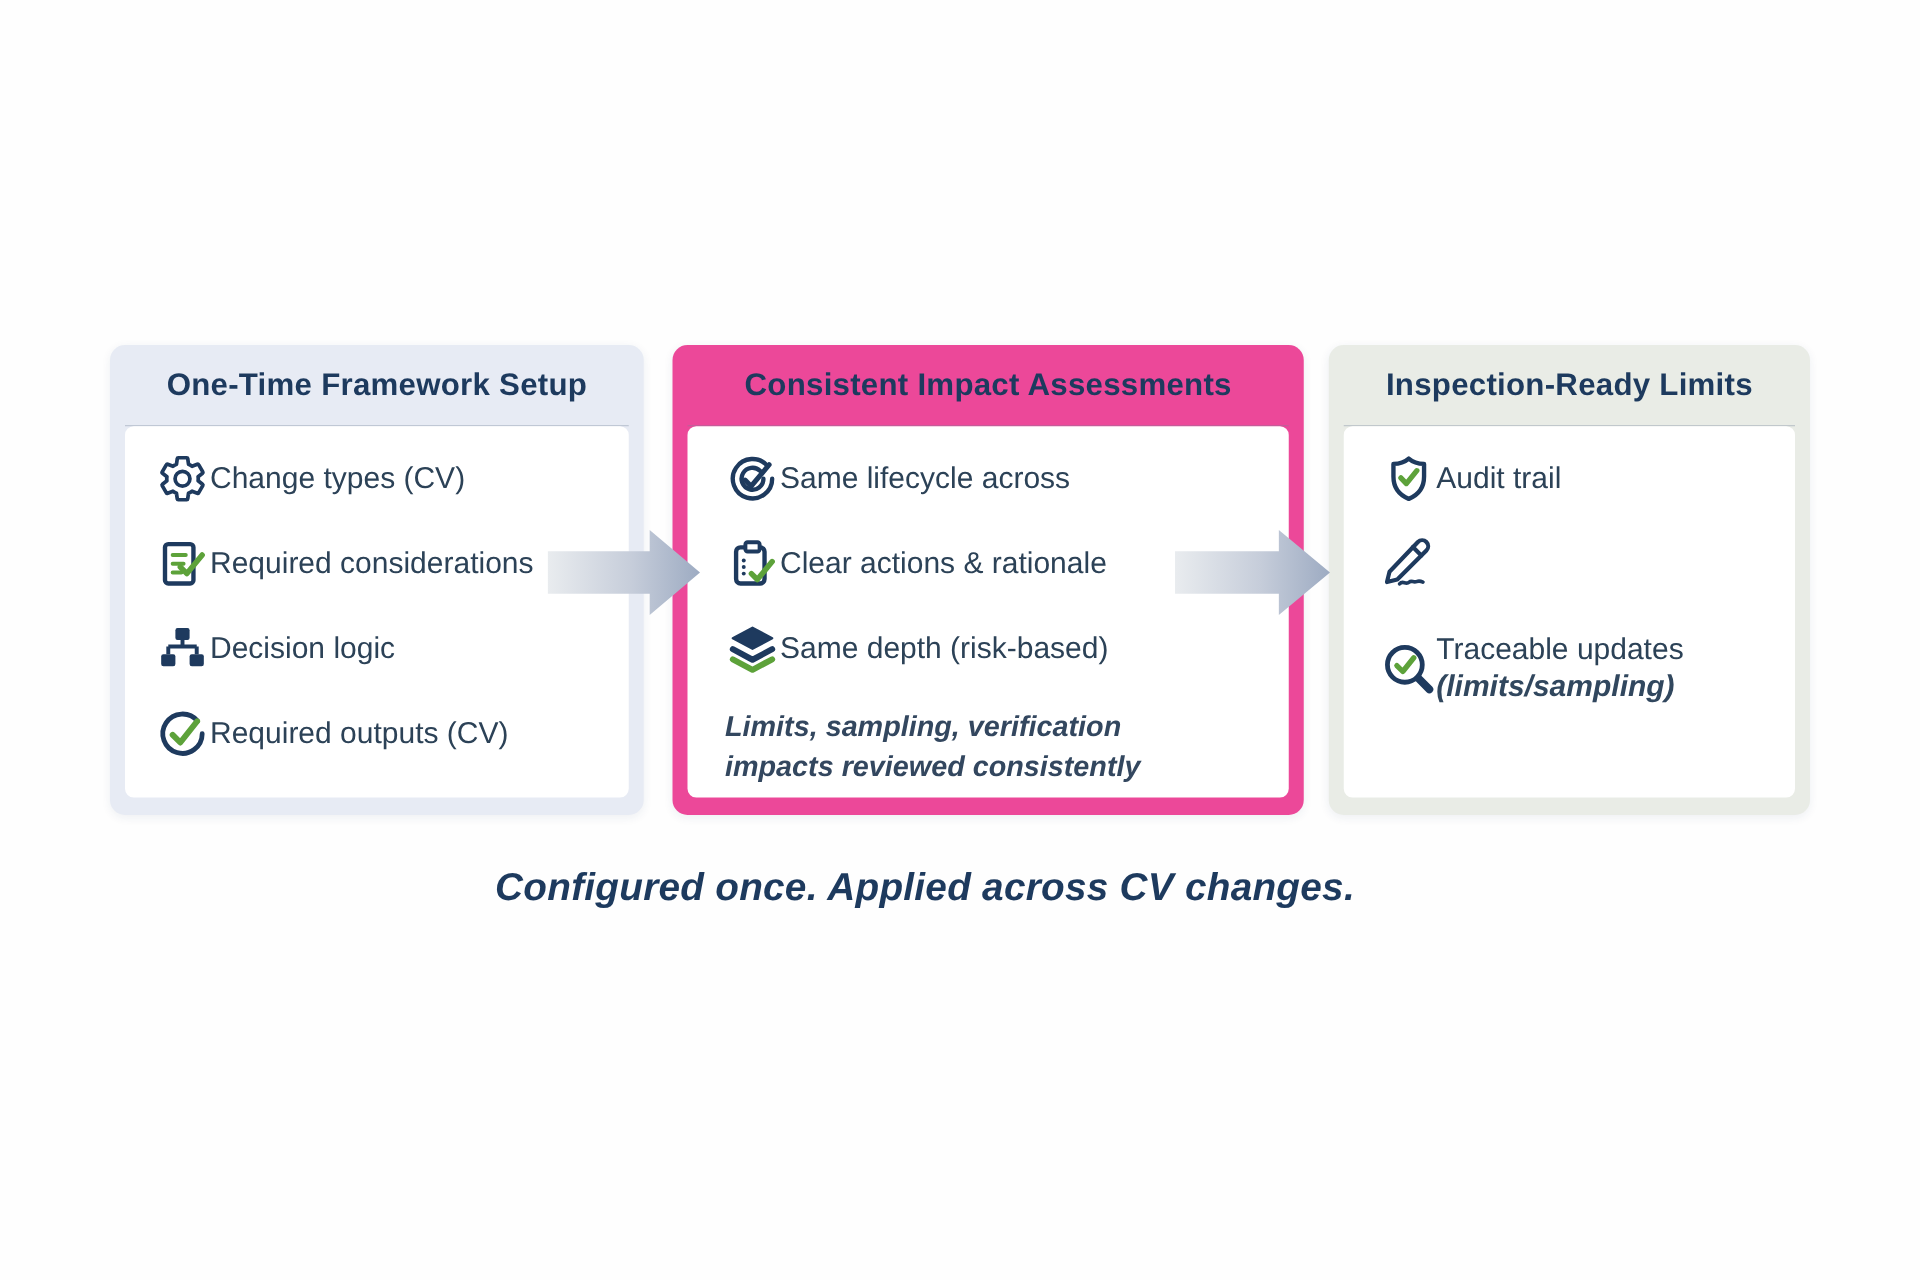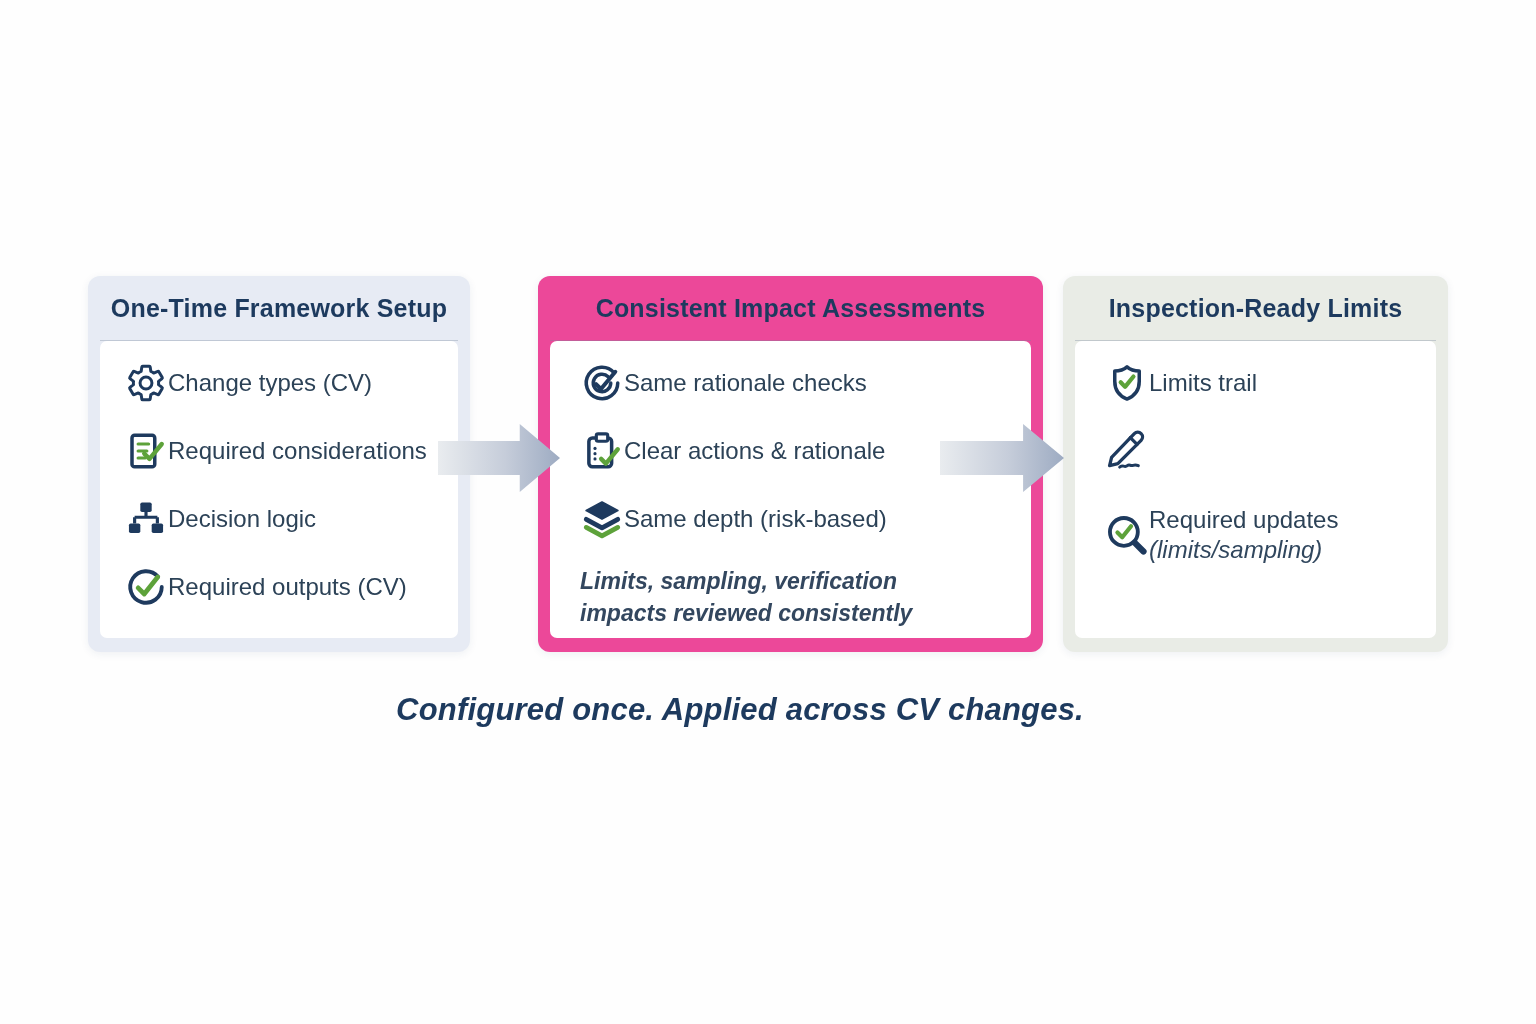--- a/index.html
+++ b/index.html
@@ -13,21 +13,21 @@
     overflow: hidden;
   }
   .card {
     position: absolute;
     top: 276px;
     height: 376px;
     border-radius: 12px;
     padding: 0 12px 12px 12px;
     box-shadow: 0 2px 8px rgba(30,58,94,0.07);
   }
-  .card1 { left: 88px;  width: 382px; background: #e7ebf4; }
+  .card1 { left: 88px;  width: 427px; background: #e7ebf4; }
   .card2 { left: 538px; width: 505px; background: #ec4899; }
   .card3 { left: 1063px; width: 385px; background: #e9ece6; }
   .card-title {
     height: 65px;
     display: flex;
     align-items: center;
     justify-content: center;
     font-size: 25px;
     font-weight: 700;
     color: #1d3a5e;
@@ -57,21 +57,21 @@
     align-items: center;
     justify-content: center;
   }
   .label {
     font-size: 24px;
     color: #2c4257;
     line-height: 1.25;
     white-space: nowrap;
   }
   .two-line { display: flex; flex-direction: column; }
-  .sublabel { font-style: italic; color: #31475e; }
+  .sublabel { font-style: italic; color: #31475e; font-weight: bold; }
   .note {
     margin-top: 12px;
     font-size: 23px;
     font-style: italic;
     color: #33475f;
     line-height: 1.4;
     max-width: 385px;
     font-weight: bold;
   }
   .arrow {
@@ -160,21 +160,21 @@
     <div class="card-body">
 
       <div class="item">
         <span class="icon-box">
           <svg width="42" height="42" viewBox="0 0 24 24" fill="none" stroke="#1e3a5e" stroke-linecap="round" stroke-linejoin="round">
             <path d="M18.9 6.2 A9 9 0 1 0 21 12" stroke-width="2"></path>
             <path d="M15.54 8.46 A5 5 0 1 0 17 12" stroke-width="2"></path>
             <path d="M8.6 12.6 11.4 15.4 19.6 5.6" stroke-width="2.3"></path>
           </svg>
         </span>
-        <span class="label">Same rationale checks</span>
+        <span class="label">Same lifecycle across</span>
       </div>
 
       <div class="item">
         <span class="icon-box">
           <svg width="42" height="42" viewBox="0 0 24 24" fill="none" stroke-linecap="round" stroke-linejoin="round">
             <rect x="4.5" y="4.5" width="13" height="16.5" rx="2" stroke="#1e3a5e" stroke-width="2"></rect>
             <rect x="8.75" y="2.2" width="6.5" height="4.2" rx="1" fill="#ffffff" stroke="#1e3a5e" stroke-width="1.8"></rect>
             <circle cx="8" cy="10.5" r="0.9" fill="#1e3a5e"></circle>
             <circle cx="8" cy="13.5" r="0.9" fill="#1e3a5e"></circle>
             <circle cx="8" cy="16.5" r="0.9" fill="#1e3a5e"></circle>
@@ -206,21 +206,21 @@
     <header class="card-title">Inspection-Ready Limits</header>
     <div class="card-body">
 
       <div class="item">
         <span class="icon-box">
           <svg width="42" height="42" viewBox="0 0 24 24" fill="none" stroke-linecap="round" stroke-linejoin="round">
             <path d="M12 2.8 C10.2 4.4 7.6 5.2 5 5.2 V11 C5 16.2 8 19.6 12 21.2 C16 19.6 19 16.2 19 11 V5.2 C16.4 5.2 13.8 4.4 12 2.8 Z" stroke="#1e3a5e" stroke-width="2"></path>
             <path d="M8.4 11.6 10.9 14.2 15.7 8.3" stroke="#5da23a" stroke-width="2.4"></path>
           </svg>
         </span>
-        <span class="label">Limits trail</span>
+        <span class="label">Audit trail</span>
       </div>
 
       <div class="item">
         <span class="icon-box">
           <svg width="44" height="44" viewBox="0 0 24 24" fill="none" stroke="#1e3a5e" stroke-linecap="round" stroke-linejoin="round">
             <path d="M16 2.5a2.6 2.6 0 1 1 3.7 3.7L7 18.9 2.5 20l1.1-4.5L16 2.5z" stroke-width="1.8"></path>
             <path d="M13.8 4.7l3.7 3.7" stroke-width="1.8"></path>
             <path d="M8 20.8c1.5-1.8 2.6.6 4.2-.8 1.2-1 1.6.4 3.2-.2 1-.4 1.9-.2 2.8.2" stroke-width="1.6"></path>
           </svg>
         </span>
@@ -228,21 +228,21 @@
 
       <div class="item item-tall">
         <span class="icon-box">
           <svg width="44" height="44" viewBox="0 0 24 24" fill="none" stroke-linecap="round" stroke-linejoin="round">
             <circle cx="10.3" cy="10.3" r="7.6" stroke="#1e3a5e" stroke-width="2.1"></circle>
             <path d="M16.3 16.3 21 21" stroke="#1e3a5e" stroke-width="3.4"></path>
             <path d="M6.8 10.6 9.4 13.2 14.2 7.2" stroke="#5da23a" stroke-width="2.3"></path>
           </svg>
         </span>
         <span class="label two-line">
-          <span>Required updates</span>
+          <span>Traceable updates</span>
           <span class="sublabel">(limits/sampling)</span>
         </span>
       </div>
 
     </div>
   </section>
 
   <p class="caption">Configured once. Applied across CV changes.</p>
 
 </div>

